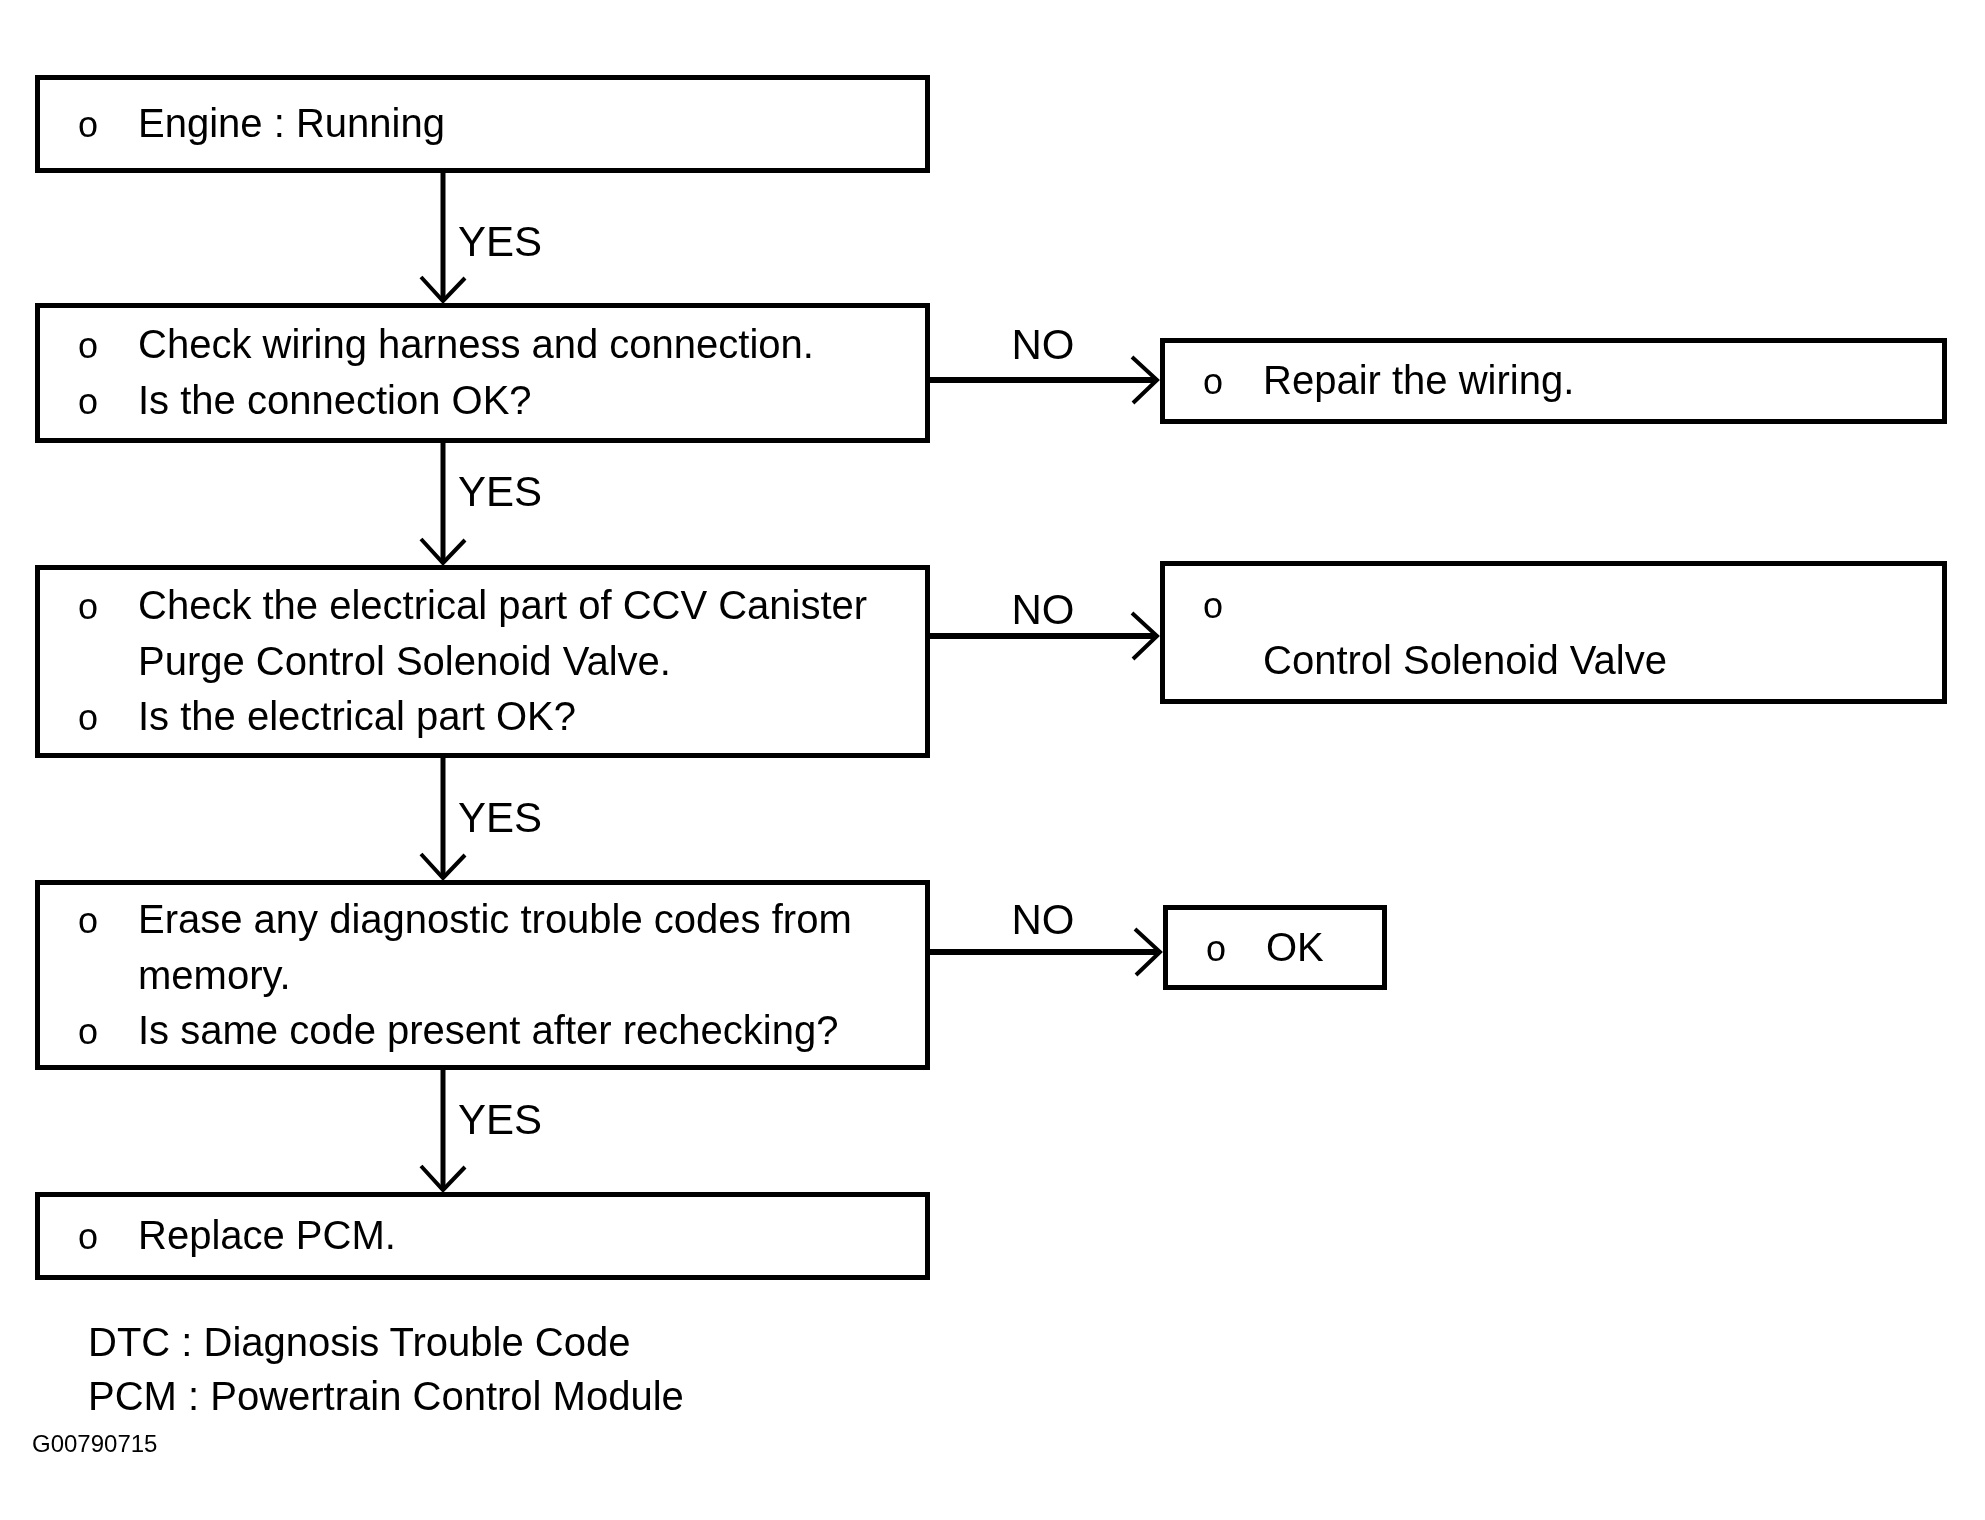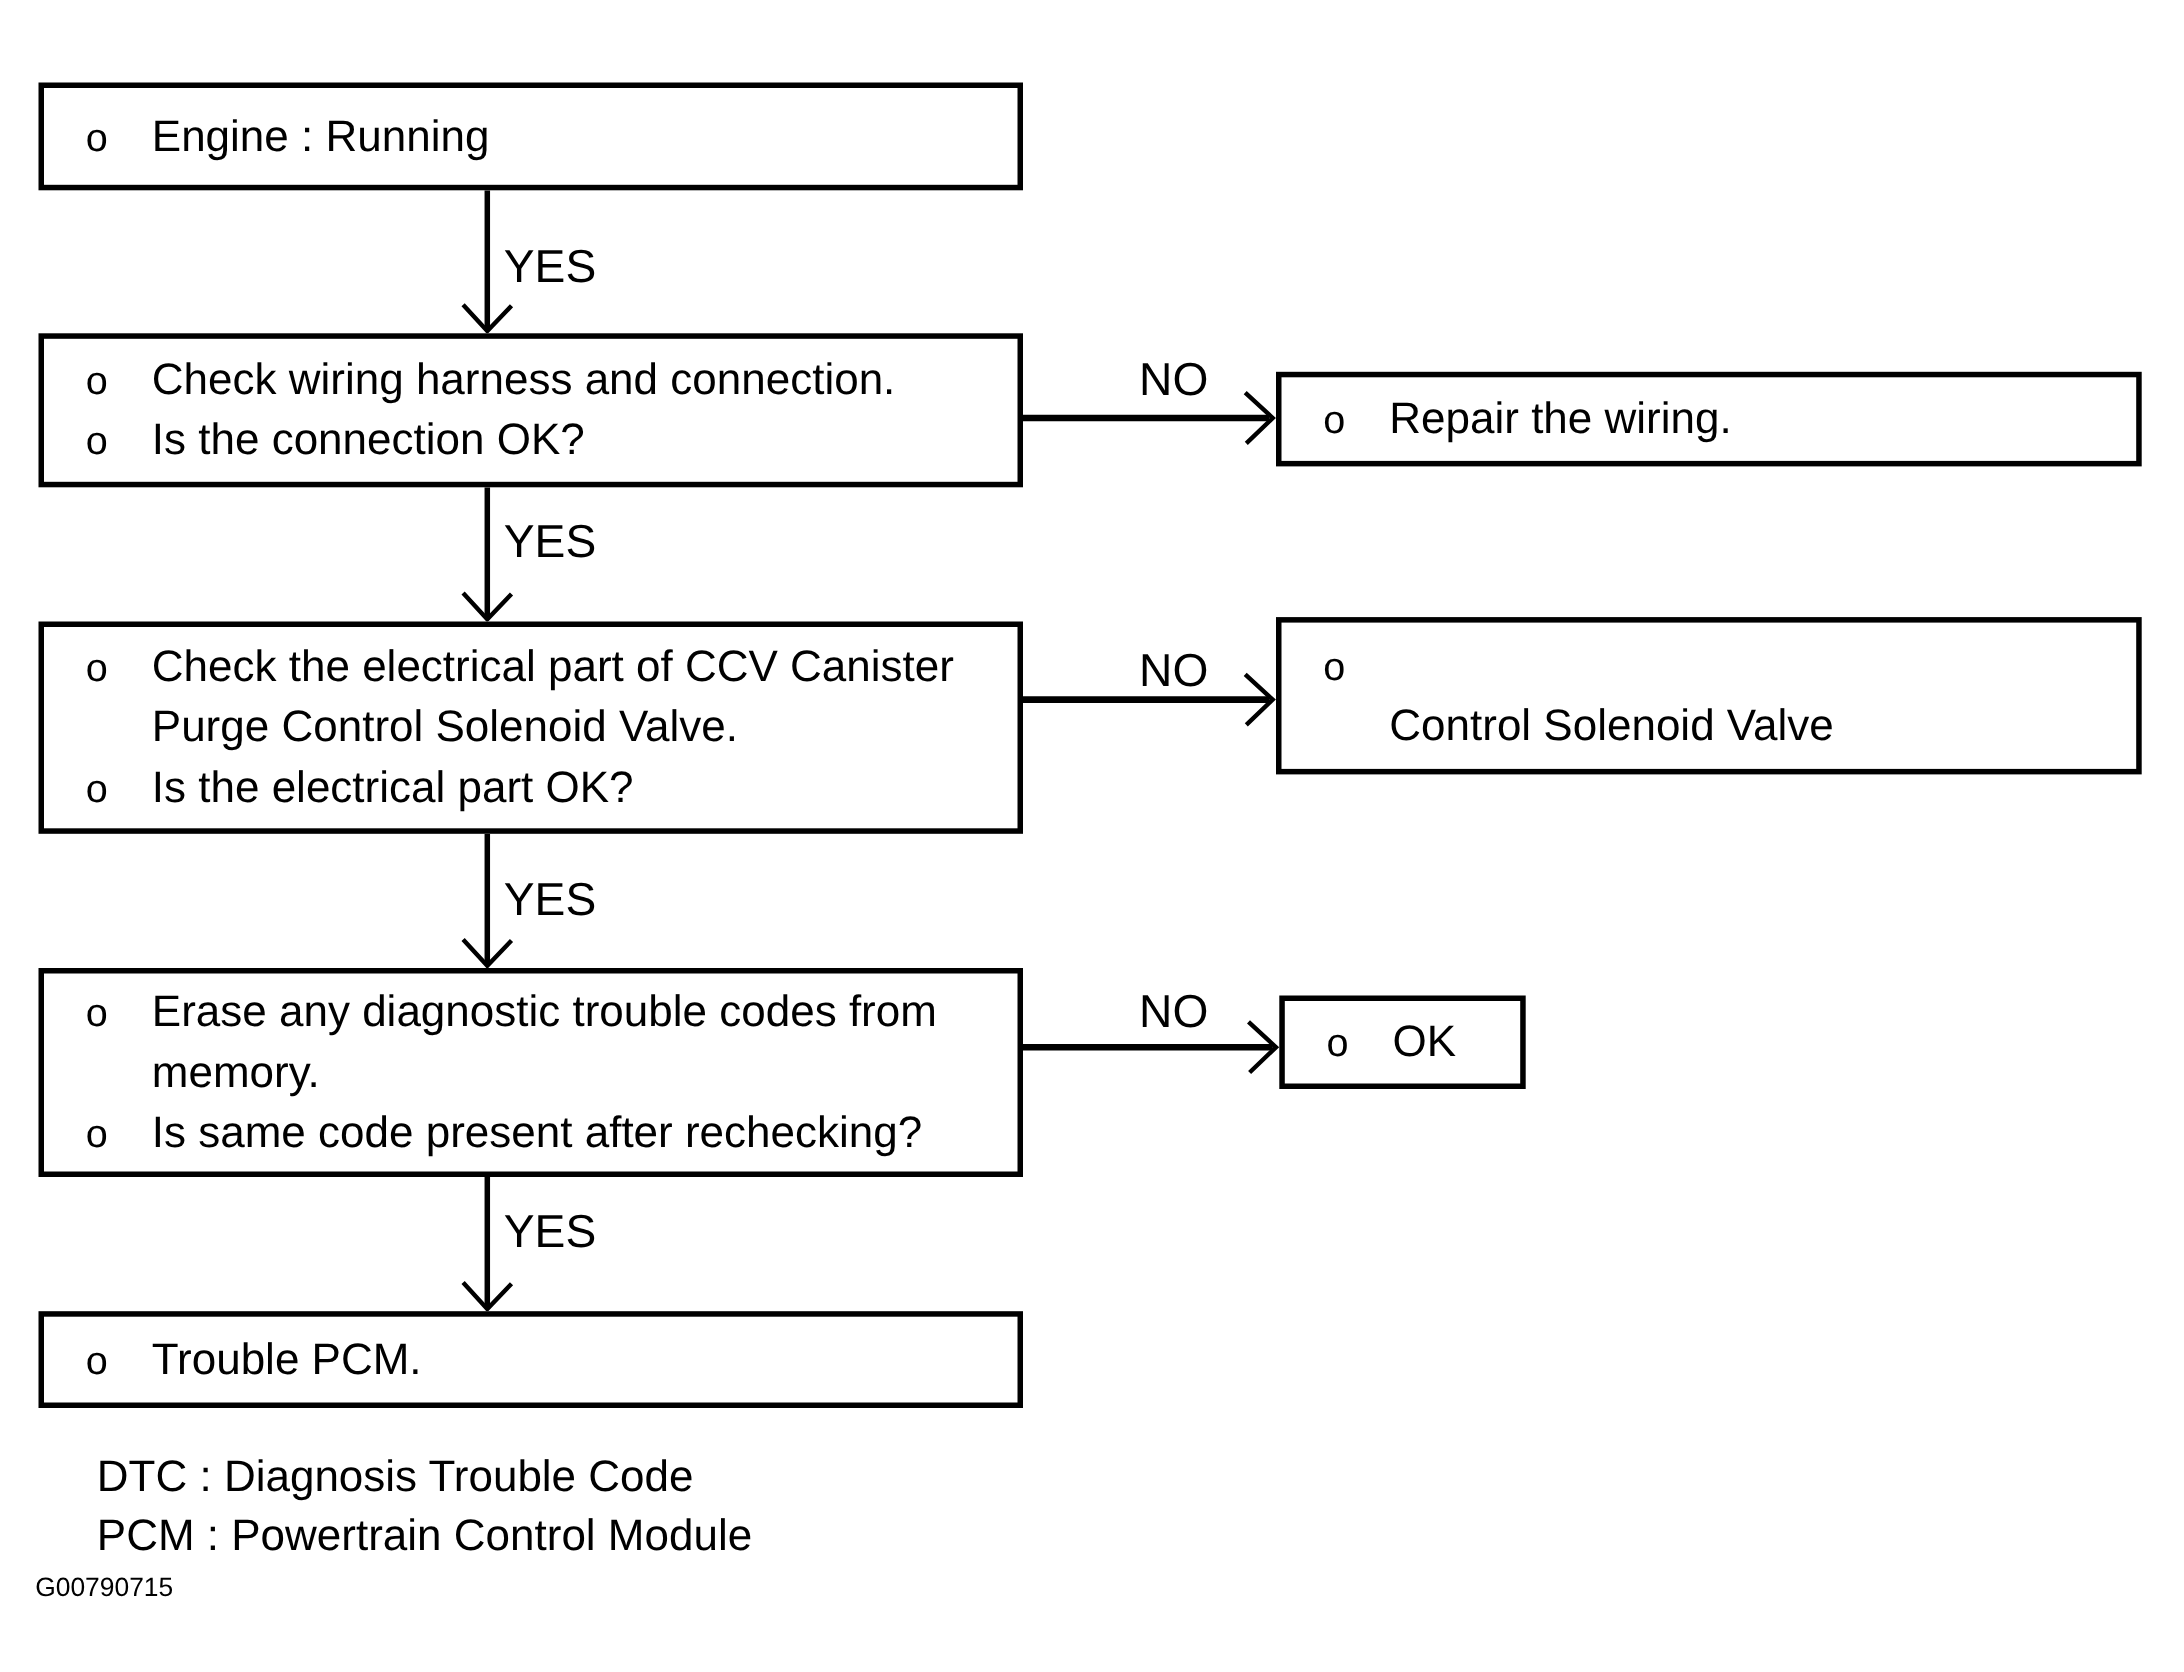--- a/index.html
+++ b/index.html
@@ -38,21 +38,21 @@
     flex: 0 0 60px;
     font-size: 36px;
   }
   .txt { white-space: nowrap; text-align: right; }
   .flow-label {
     position: absolute;
     font-size: 42px;
     line-height: 1;
     white-space: nowrap;
   }
-  .no-label { transform: translateX(-50%); margin-left: 24px; }
+  .no-label { transform: translateX(-50%); }
   .legend-line {
     position: absolute;
     left: 88px;
     font-size: 40px;
     line-height: 1.2;
     white-space: nowrap;
   }
   .figure-code {
     position: absolute;
     left: 32px;
@@ -162,21 +162,21 @@
       </div>
       <div class="line">
         <span class="bullet">o</span>
         <span class="txt">Is same code present after rechecking?</span>
       </div>
     </div>
 
   <div class="box" id="box-pcm">
       <div class="line">
         <span class="bullet">o</span>
-        <span class="txt">Trouble PCM.</span>
+        <span class="txt">Replace PCM.</span>
       </div>
     </div>
 
   <div class="box" id="box-repair">
       <div class="line">
         <span class="bullet">o</span>
         <span class="txt">Repair the wiring.</span>
       </div>
     </div>
 

